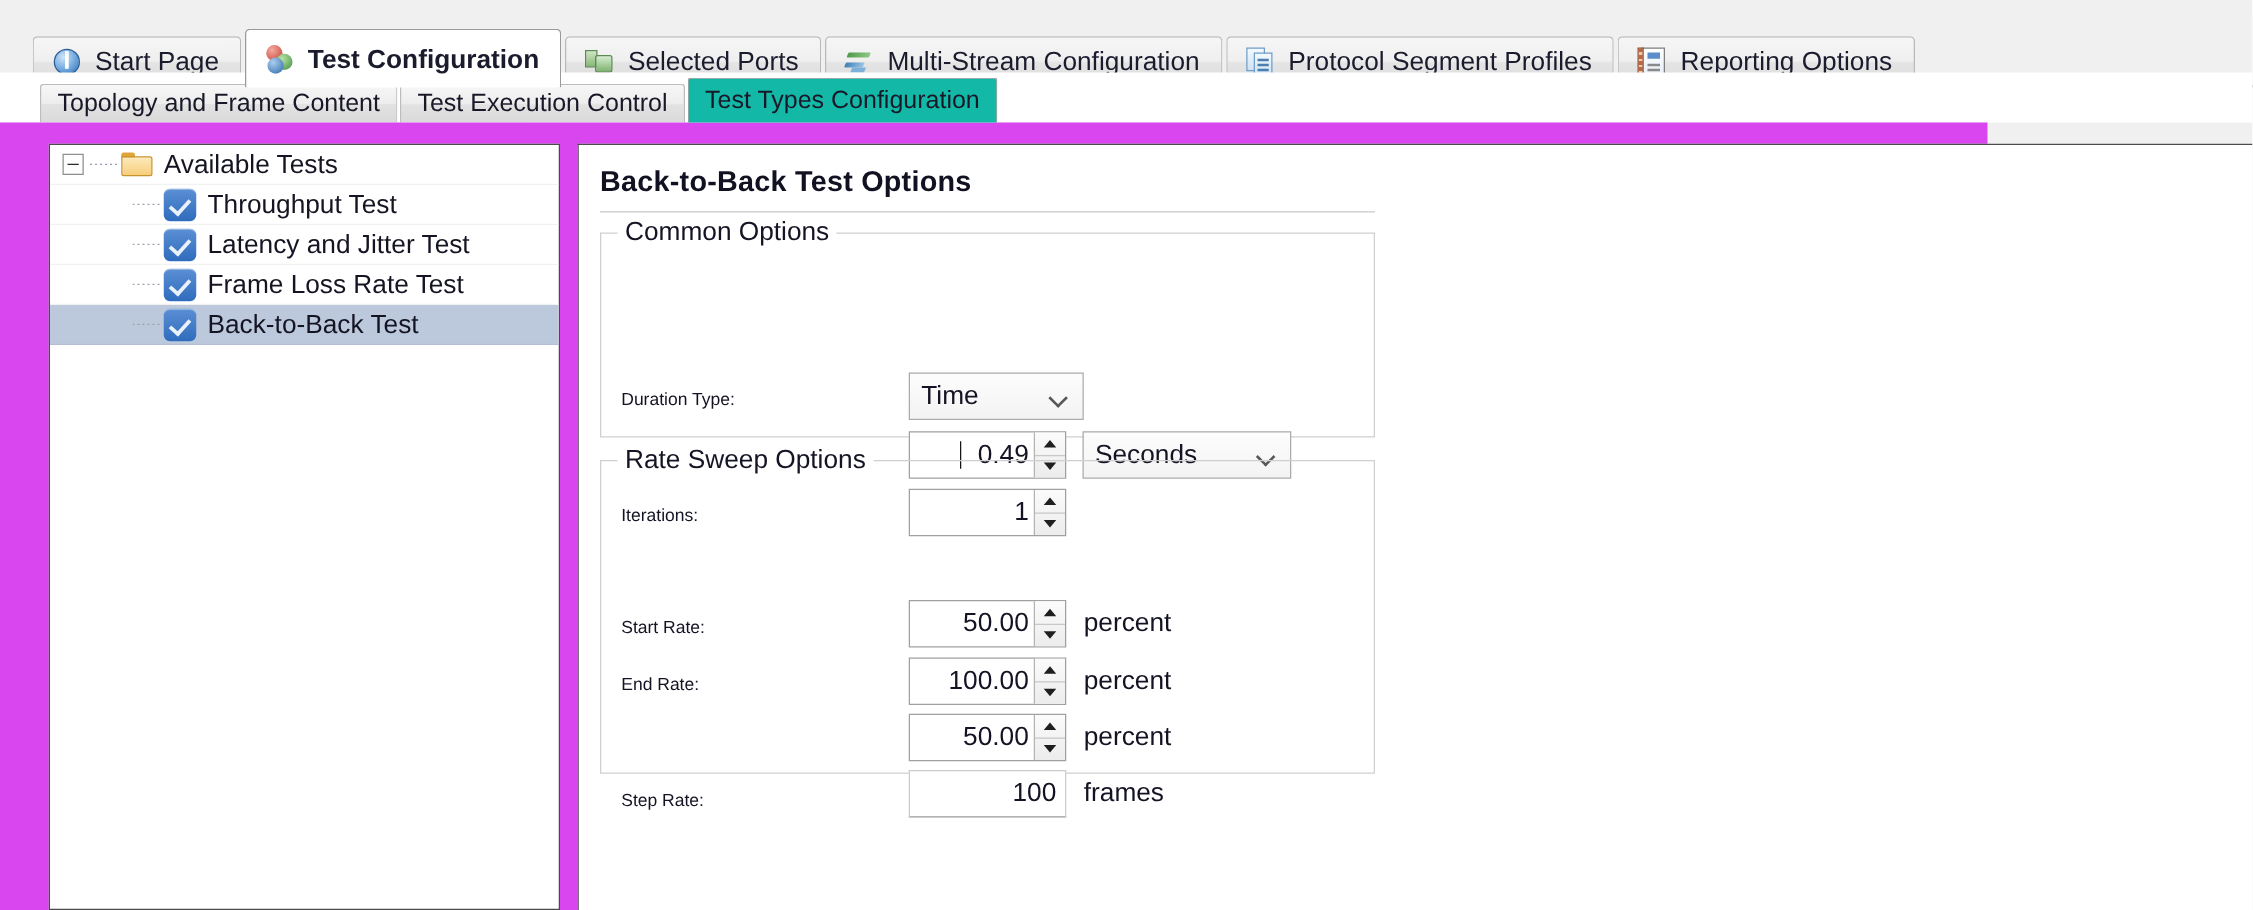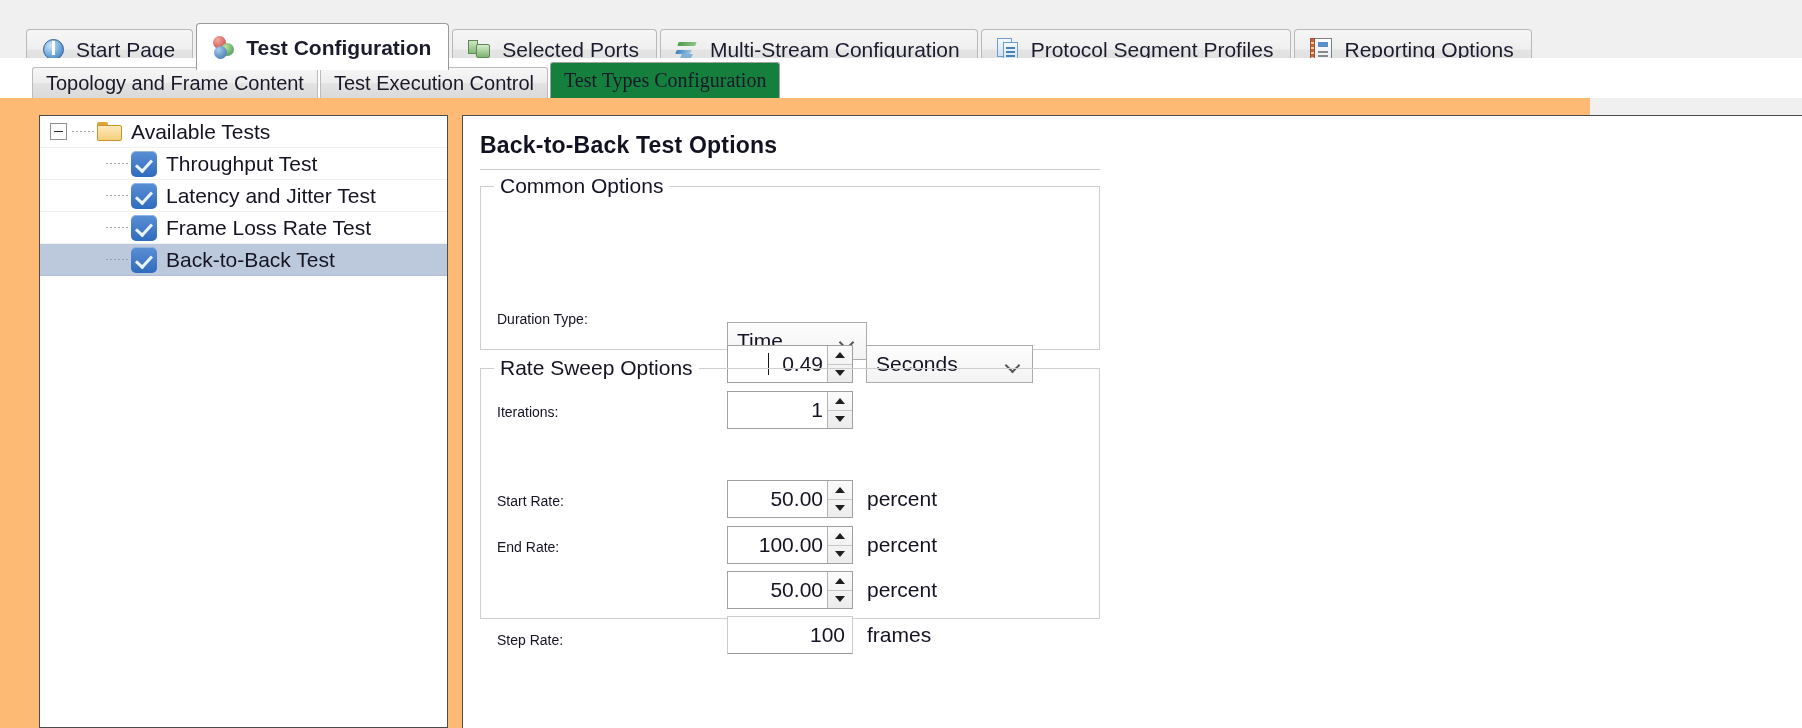--- a/index.html
+++ b/index.html
@@ -96,32 +96,31 @@
     border-bottom: none;
     border-radius: 3px 3px 0 0;
     color: #181828;
     font-size: 20px;
     margin-right: 2px;
     white-space: nowrap;
   }
   .subtab.active {
     height: 36px;
     line-height: 35px;
-    background: #15803d;
+    background: #14b8a6;
     border-color: #a3a3a3;
     z-index: 4;
-    font-family: Liberation Serif, serif;
   }
 
   
   .content {
     position: absolute;
     left: 0; top: 98px;
     width: 1590px; height: 630px;
-    background: #fdba74;
+    background: #d946ef;
   }
 
   
   .treepane {
     position: absolute;
     left: 39px; top: 17px;
     width: 409px; height: 613px;
     background: #ffffff;
     border: 1px solid #4b4b4b;
     box-sizing: border-box;
@@ -574,21 +573,21 @@
       <div class="opt-title">Back-to-Back Test Options</div>
       <div class="opt-rule"></div>
 
       <div class="group" id="group-common">
         <span class="group-title">Common Options</span>
       </div>
 
       <div class="field-row" style="left:34px; top:186px;">
         <span class="field-label">Duration Type:</span>
       </div>
-      <div class="combo" style="left:264px; top:182px; width:140px;margin-top:24px;">
+      <div class="combo" style="left:264px; top:182px; width:140px;">
         <span>Time</span>
         <span class="caret"></span>
       </div>
 
       <div class="field-row" style="left:34px; top:233px;">
         <span class="field-label">Initial Duration:</span>
       </div>
       <div class="spin" style="left:264px; top:229px; width:126px;">
         <span class="val">
           <span class="caret-text-cursor" style="right:58px;"></span>

